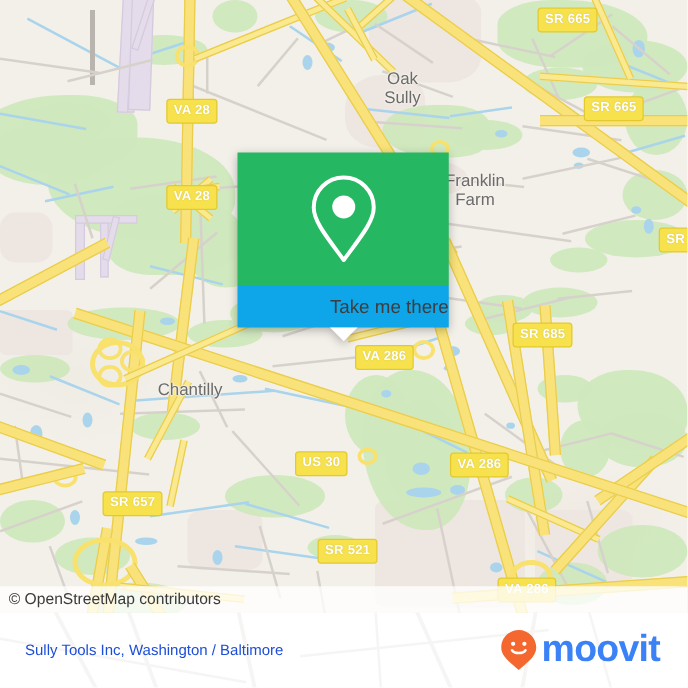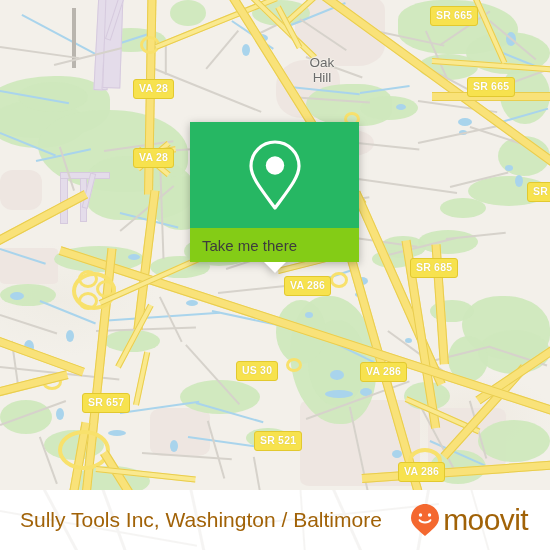--- a/index.html
+++ b/index.html
@@ -108,24 +108,24 @@
   }
   #callout-top {
     height: 106px;
     background: #26b763;
     display: flex;
     align-items: center;
     justify-content: center;
   }
   #callout-bottom {
     height: 34px;
-    background: #84cc16;
+    background: #0ea5e9;
     display: flex;
     align-items: center;
-    justify-content: flex-start;
+    justify-content: flex-end;
     position: relative;
     padding-left: 12px;
   }
   #callout-label {
     color: #3d3d3d;
     font-size: 15px;
   }
   #callout-tail {
     position: absolute;
     left: 50%; top: 100%;
@@ -162,32 +162,32 @@
   }
   #bottombar-ghost .gline {
     position: absolute;
     background: #dedbd5;
     transform-origin: 0 50%;
   }
   #bottomtitle {
     position: absolute;
     left: 20px; top: 0; height: 60px;
     display: flex; align-items: center;
-    color: #a16207;
-    font-size: 21px;
+    color: #1d4ed8;
+    font-size: 12px;
   }
   #moovit {
     position: absolute;
     right: 22px; top: 0; height: 60px;
     display: flex; align-items: center; gap: 3px;
   }
   #moovit-wordmark {
-    color: #a16207;
+    color: #3b82f6;
     font-size: 30px;
-    font-weight: normal;
+    font-weight: bold;
     letter-spacing: -.6px;
     line-height: 30px;
   }
 </style>
 </head>
 <body>
 
 <div id="app">
 
   <div id="map">
@@ -402,21 +402,24 @@
     <div class="road mid" style="left:100px;top:300px;width:110px;transform:rotate(-24deg);"></div>
     <div class="road mid" style="left:118px;top:364px;width:70px;transform:rotate(-62deg);"></div>
     <div class="road mid" style="left:96px;top:466px;width:100px;transform:rotate(6deg);"></div>
     <div class="road mid" style="left:136px;top:402px;width:54px;transform:rotate(-78deg);"></div>
 
     <div class="ring thin" style="left:330px;top:272px;width:18px;height:16px;"></div>
     <div class="ring thin" style="left:286px;top:358px;width:16px;height:14px;"></div>
     <div class="road mid" style="left:278px;top:268px;width:56px;transform:rotate(-14deg);"></div>
 
     <div class="place" style="left:290px;top:56px;width:64px;">Oak
-Hill</div>
+Sully</div>
+    <div class="place" style="left:338px;top:138px;width:84px;">Franklin
+Farm</div>
+    <div class="place" style="left:110px;top:305px;width:84px;">Chantilly</div>
 
     <div class="shield" style="left:430px;top:6px;">SR 665</div>
     <div class="shield" style="left:133px;top:79px;">VA 28</div>
     <div class="shield" style="left:467px;top:77px;">SR 665</div>
     <div class="shield" style="left:133px;top:148px;">VA 28</div>
     <div class="shield" style="left:527px;top:182px;">SR 6</div>
     <div class="shield" style="left:284px;top:276px;">VA 286</div>
     <div class="shield" style="left:410px;top:258px;">SR 685</div>
     <div class="shield" style="left:82px;top:393px;">SR 657</div>
     <div class="shield" style="left:236px;top:361px;">US 30</div>
@@ -430,20 +433,21 @@
           <path d="M31 5 C17.7 5 7 15.7 7 29 C7 40 17 52 31 71 C45 52 55 40 55 29 C55 15.7 44.3 5 31 5 Z" fill="none" stroke="#ffffff" stroke-width="3.2" stroke-linejoin="round"></path>
           <circle cx="31" cy="28.5" r="9.2" fill="#ffffff"></circle>
         </svg>
       </div>
       <div id="callout-bottom">
         <span id="callout-label">Take me there</span>
         <div id="callout-tail"></div>
       </div>
     </div>
 
+    <div id="attrib">© OpenStreetMap contributors</div>
   </div>
 
   <div id="bottombar">
     <div id="bottombar-ghost">
       <div class="gline" style="left:40px;top:-10px;width:90px;height:3px;transform:rotate(62deg);"></div>
       <div class="gline" style="left:100px;top:-10px;width:90px;height:3px;transform:rotate(70deg);"></div>
       <div class="gline" style="left:0px;top:20px;width:200px;height:2px;transform:rotate(10deg);"></div>
       <div class="gline" style="left:190px;top:-6px;width:80px;height:3px;transform:rotate(78deg);"></div>
       <div class="gline" style="left:300px;top:-8px;width:80px;height:2px;transform:rotate(86deg);"></div>
       <div class="gline" style="left:330px;top:-10px;width:90px;height:3px;transform:rotate(66deg);"></div>

